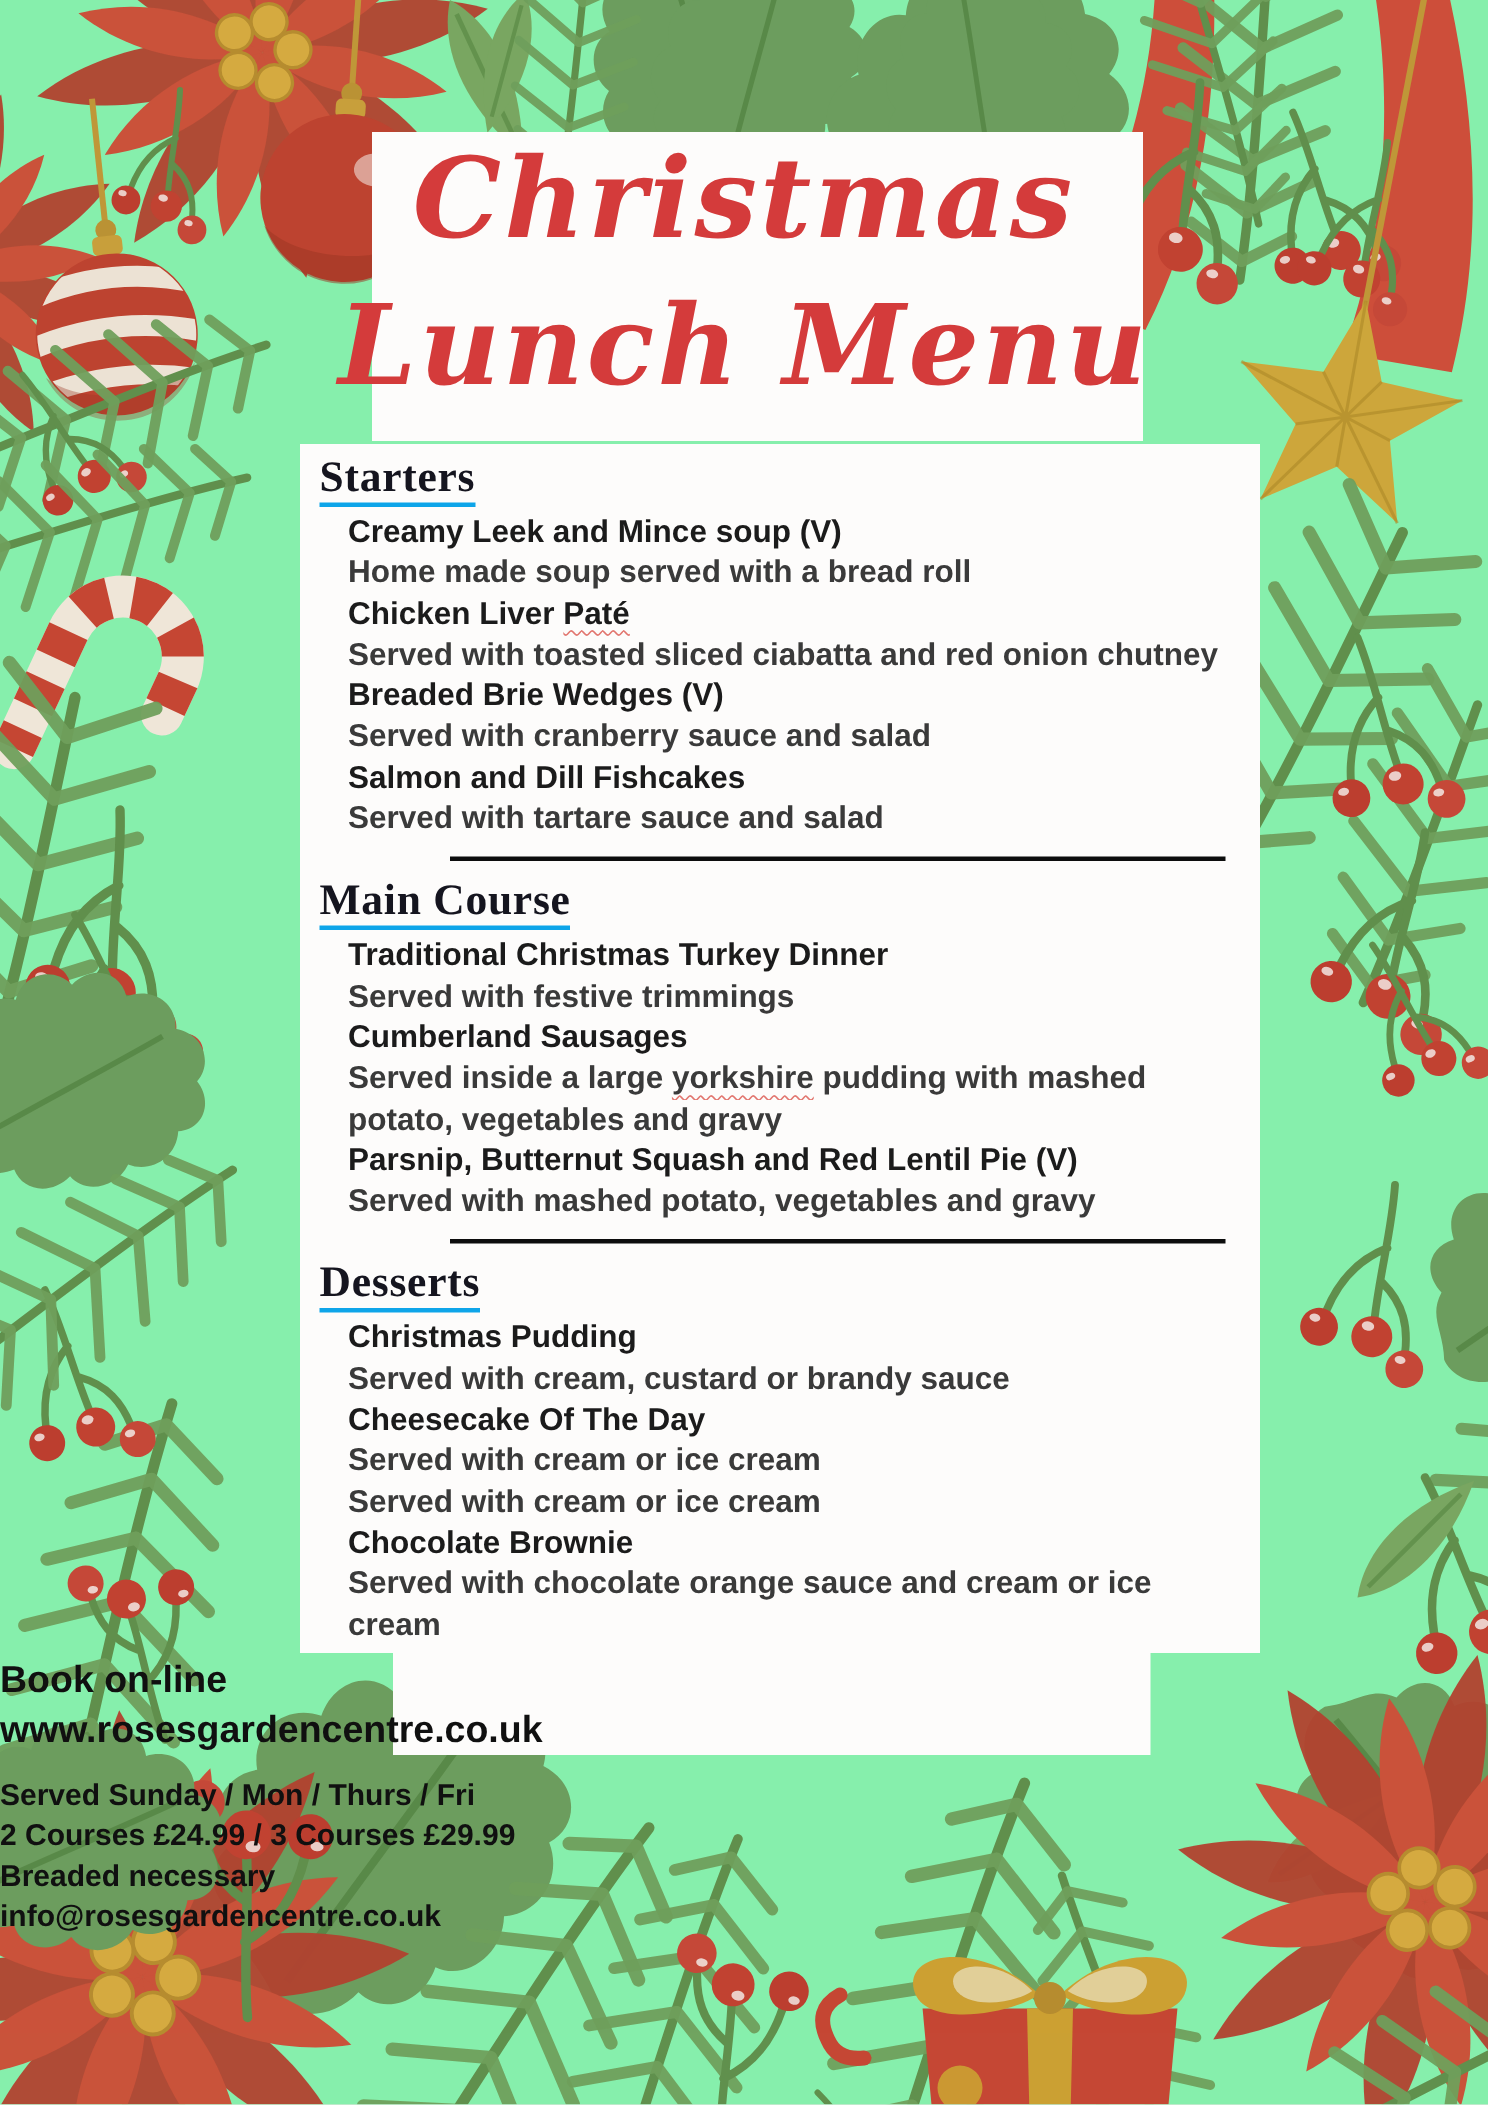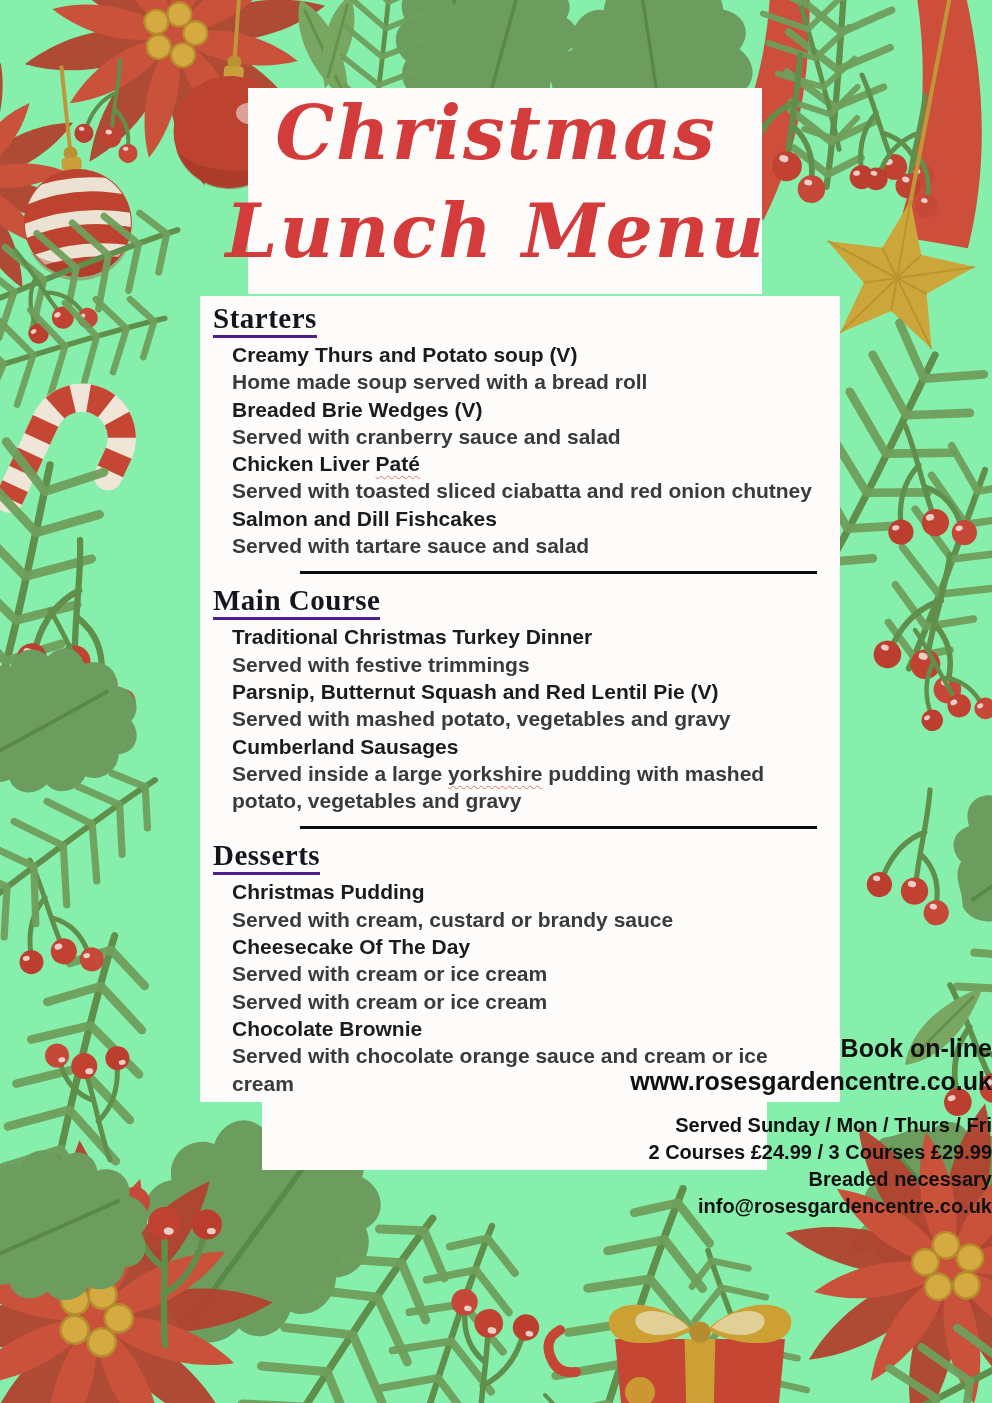--- a/index.html
+++ b/index.html
@@ -11,29 +11,29 @@
   .backer-content{left:200px;top:296px;width:640px;height:806px;}
   .backer-footer{left:262px;top:1094px;width:505px;height:76px;}
 
   .title-block{position:absolute;left:0;top:84px;width:100%;text-align:center;z-index:2;
                color:#d43b3b;font-family:"DejaVu Serif",serif;font-style:italic;}
   .title-line{font-size:74px;line-height:98px;font-weight:600;letter-spacing:2px;}
 
   .content{position:absolute;left:213px;top:300px;width:618px;z-index:2;}
   h2.sec{font-family:"Liberation Serif",serif;font-size:29px;line-height:36px;font-weight:700;
          color:#15151f;margin:0 0 5px 0;letter-spacing:.5px;}
-  h2.sec .ul{border-bottom:3px solid #4c1d95;padding-bottom:1px;}
+  h2.sec .ul{border-bottom:3px solid #0ea5e9;padding-bottom:1px;}
   .item{padding-left:19px;}
   .item-name{font-size:21px;line-height:27.3px;font-weight:700;color:#1b1b1b;}
   .item-desc{font-size:21px;line-height:27.3px;font-weight:700;color:#3a3a3a;}
   .divider{height:3px;background:#0d0d0d;width:517px;margin:12px 0 8px 87px;}
   .sq{text-decoration-line:underline;text-decoration-style:wavy;text-decoration-color:#e2766f;
       text-decoration-thickness:1px;text-underline-offset:4px;}
 
-  .footer{position:absolute;left:0;top:1032px;width:100%;text-align:right;z-index:2;color:#101010;}
+  .footer{position:absolute;left:0;top:1104px;width:100%;text-align:left;z-index:2;color:#101010;}
   .f-big{font-size:25px;line-height:33px;font-weight:700;}
   .f-group{margin-top:14px;}
   .f-small{font-size:20px;line-height:27px;font-weight:700;}
 </style>
 </head>
 <body>
 
 <div class="page">
 
   <svg class="decor" xmlns="http://www.w3.org/2000/svg" width="992" height="1403" viewBox="0 0 992 1403" opacity="0.96">
@@ -224,52 +224,52 @@
   <div class="title-block">
     <div class="title-line">Christmas</div>
     <div class="title-line">Lunch Menu</div>
   </div>
 
   <div class="content">
 
     <section>
       <h2 class="sec"><span class="ul">Starters</span></h2>
       <div class="item">
-        <div class="item-name">Creamy Thurs and Potato soup (V)</div>
+        <div class="item-name">Creamy Leek and Mince soup (V)</div>
         <div class="item-desc">Home made soup served with a bread roll</div>
+      </div>
+      <div class="item">
+        <div class="item-name"><span>Chicken Liver </span><span class="sq">Paté</span></div>
+        <div class="item-desc">Served with toasted sliced ciabatta and red onion chutney</div>
       </div>
       <div class="item">
         <div class="item-name">Breaded Brie Wedges (V)</div>
         <div class="item-desc">Served with cranberry sauce and salad</div>
       </div>
       <div class="item">
-        <div class="item-name"><span>Chicken Liver </span><span class="sq">Paté</span></div>
-        <div class="item-desc">Served with toasted sliced ciabatta and red onion chutney</div>
-      </div>
-      <div class="item">
         <div class="item-name">Salmon and Dill Fishcakes</div>
         <div class="item-desc">Served with tartare sauce and salad</div>
       </div>
     </section>
 
     <div class="divider"></div>
 
     <section>
       <h2 class="sec"><span class="ul">Main Course</span></h2>
       <div class="item">
         <div class="item-name">Traditional Christmas Turkey Dinner</div>
         <div class="item-desc">Served with festive trimmings</div>
       </div>
       <div class="item">
+        <div class="item-name">Cumberland Sausages</div>
+        <div class="item-desc"><span>Served inside a large </span><span class="sq">yorkshire</span><span> pudding with mashed potato, vegetables and gravy</span></div>
+      </div>
+      <div class="item">
         <div class="item-name">Parsnip, Butternut Squash and Red Lentil Pie (V)</div>
         <div class="item-desc">Served with mashed potato, vegetables and gravy</div>
-      </div>
-      <div class="item">
-        <div class="item-name">Cumberland Sausages</div>
-        <div class="item-desc"><span>Served inside a large </span><span class="sq">yorkshire</span><span> pudding with mashed potato, vegetables and gravy</span></div>
       </div>
     </section>
 
     <div class="divider"></div>
 
     <section>
       <h2 class="sec"><span class="ul">Desserts</span></h2>
       <div class="item">
         <div class="item-name">Christmas Pudding</div>
         <div class="item-desc">Served with cream, custard or brandy sauce</div>

